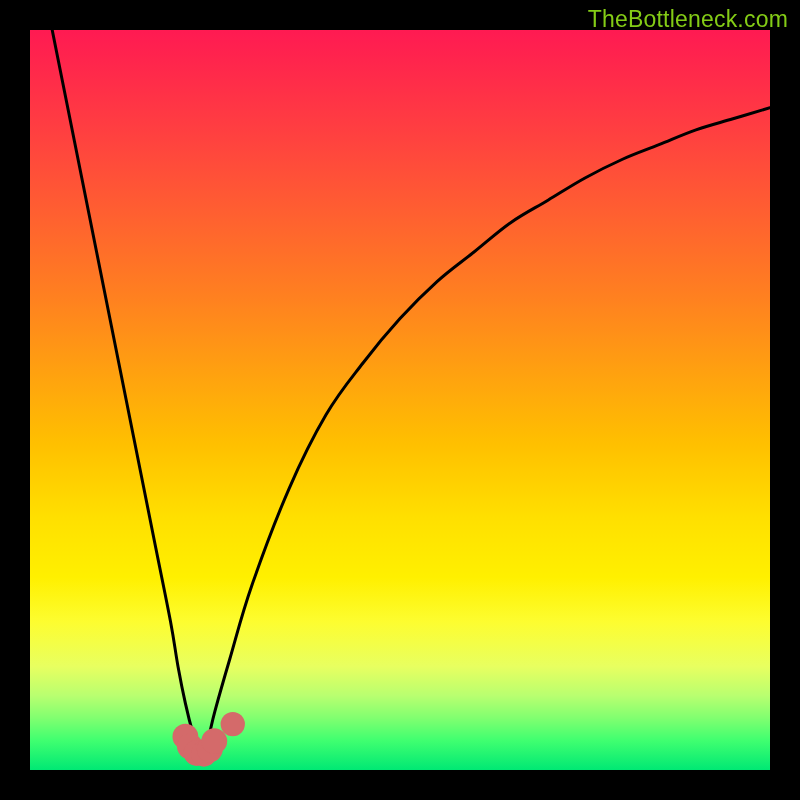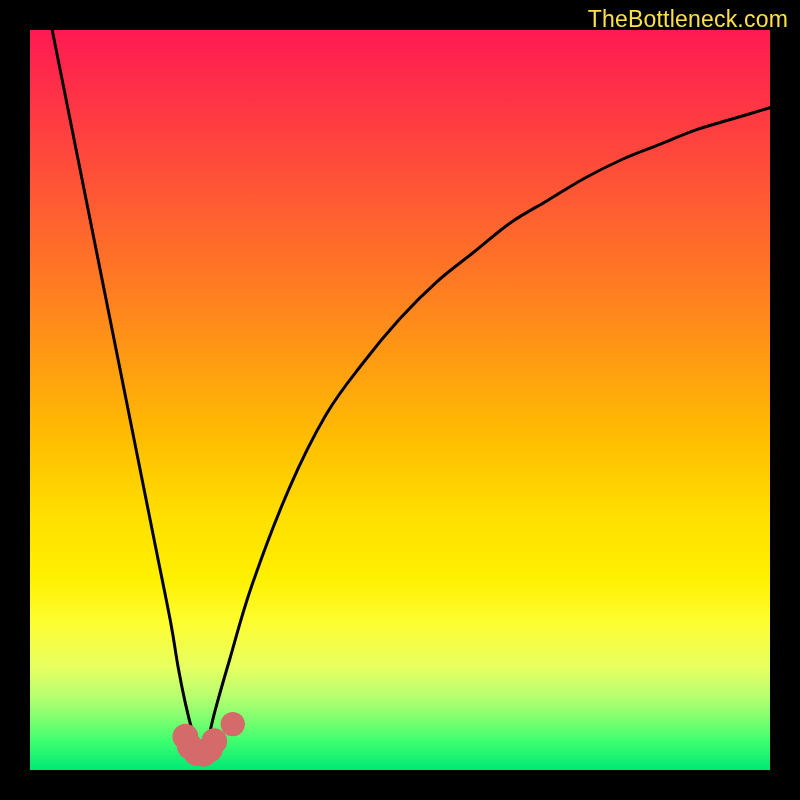--- a/index.html
+++ b/index.html
@@ -39,21 +39,21 @@
       #b8ff70 90%,
       #80ff70 93%,
       #40ff70 96%,
       #00e874 100%
     );
   }
   .watermark {
     position: absolute;
     top: 6px;
     right: 12px;
-    color: #fde047;
+    color: #84cc16;
     font-size: 23px;
     font-weight: 500;
     letter-spacing: 0.2px;
     user-select: none;
   }
   svg.curves {
     position: absolute;
     left: 0;
     top: 0;
     width: 740px;

